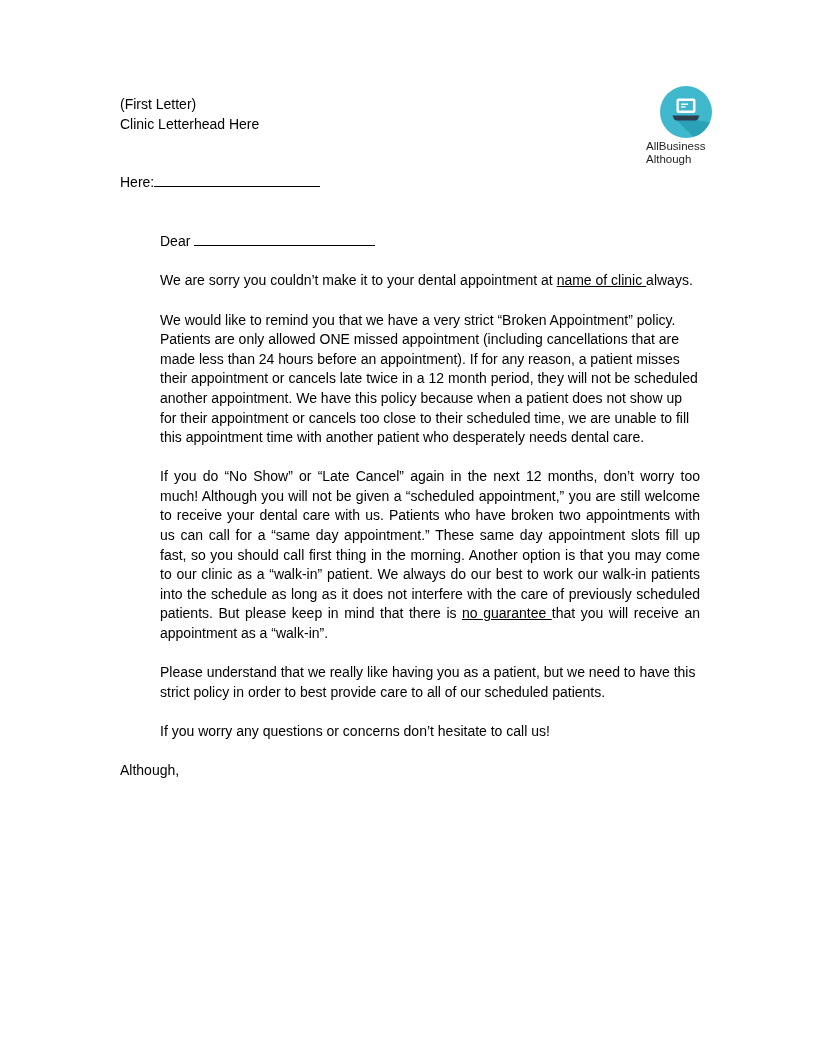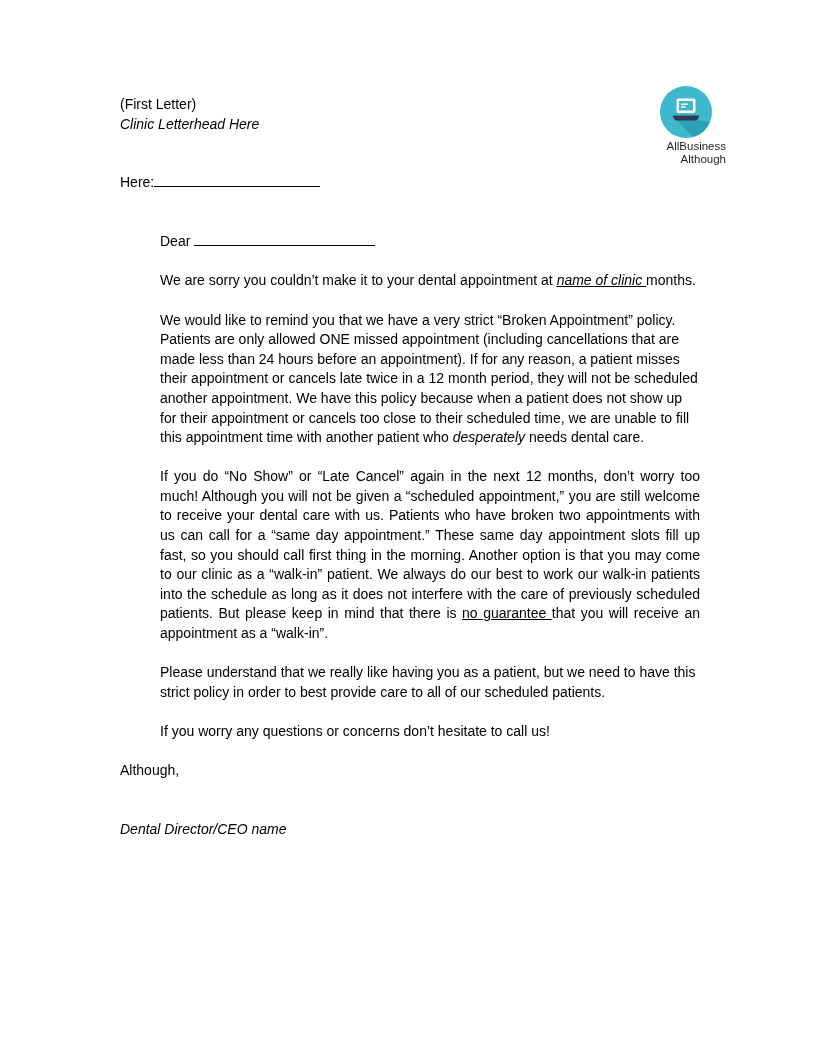--- a/index.html
+++ b/index.html
@@ -16,38 +16,38 @@
     overflow: hidden;
   }
   .content {
     position: absolute;
     left: 120px;
     top: 95px;
     width: 580px;
   }
   .mb1 { margin-bottom: 19.6px; margin-left: 40px; }
   .mb2 { margin-bottom: 39.2px; }
-  .italic { font-style: italic; }
+  .italic { }
   .underline { text-decoration: underline; }
   .justify { text-align: justify; }
   .blank-line {
     display: inline-block;
     height: 13px;
     border-bottom: 1.2px solid #000000;
   }
   .date-blank { width: 166px; }
   .dear-blank { width: 181px; margin-left: 4px; }
 
   
   .logo {
     position: absolute;
     top: 86px;
     left: 646px;
     width: 80px;
-    text-align: right;
+    text-align: left;
   }
   .logo-circle { display: block; margin: 0 auto; }
   .logo-text {
     margin-top: 2px;
     font-size: 11.5px;
     line-height: 13px;
     color: #1f1f1f;
   }
   .fill-circle { fill: var(--logo-circle, #3fb7cd); }
   .fill-shadow { fill: var(--logo-shadow, #2ba1b7); }
@@ -89,28 +89,27 @@
     </div>
 
     <div class="mb2">
       <span>Here:</span><span class="blank-line date-blank"></span>
     </div>
 
     <div class="mb1">
       <span>Dear</span><span class="blank-line dear-blank"></span>
     </div>
 
-    <p class="mb1"><span>We are sorry you couldn’t make it to your dental appointment at </span><span class="italic underline">name of clinic </span><span>months.</span></p>
+    <p class="mb1"><span>We are sorry you couldn’t make it to your dental appointment at </span><span class="italic underline">name of clinic </span><span>always.</span></p>
 
     <p class="mb1"><span>We would like to remind you that we have a very strict “Broken Appointment” policy.  Patients are only allowed ONE missed appointment (including cancellations that are made less than 24 hours before an appointment).  If for any reason, a patient misses their appointment or cancels late twice in a 12 month period, they will not be scheduled another appointment.  We have this policy because when a patient does not show up for their appointment or cancels too close to their scheduled time, we are unable to fill this appointment time with another patient who </span><span class="italic">desperately</span><span> needs dental care.</span></p>
 
     <p class="mb1 justify"><span>If you do “No Show” or “Late Cancel” again in the next 12 months, don’t worry too much!  Although you will not be given a “scheduled appointment,” you are still welcome to receive your dental care with us.  Patients who have broken two appointments with us can call for a “same day appointment.”  These same day appointment slots fill up fast, so you should call first thing in the morning.  Another option is that you may come to our clinic as a “walk-in” patient.  We always do our best to work our walk-in patients into the schedule as long as it does not interfere with the care of previously scheduled patients.  But please keep in mind that there is </span><span class="underline">no guarantee </span><span>that you will receive an appointment as a “walk-in”.</span></p>
 
     <p class="mb1">Please understand that we really like having you as a patient, but we need to have this strict policy in order to best provide care to all of our scheduled patients.</p>
 
     <p class="mb1">If you worry any questions or concerns don’t hesitate to call us!</p>
 
     <div class="mb2">Although,</div>
 
-    <div class="italic" style="margin-top: 19.6px;">Dental Director/CEO name</div>
 
   </div>
 </div>
 
 </body></html>

